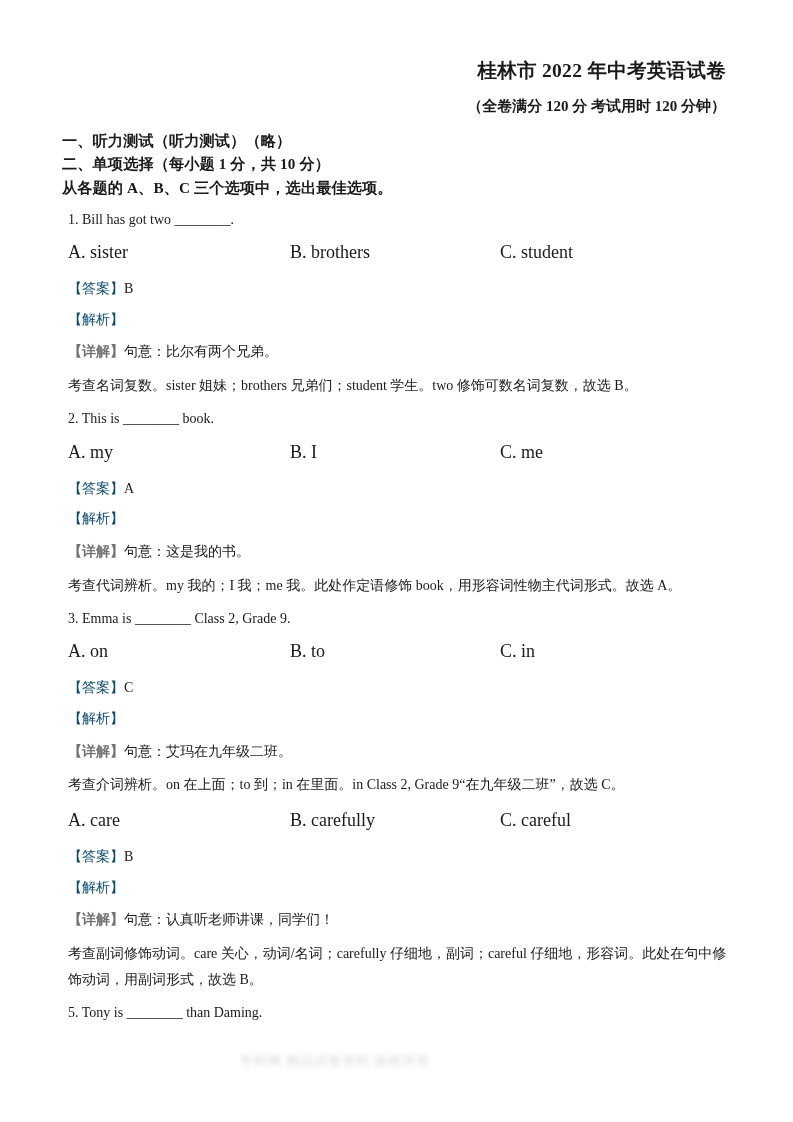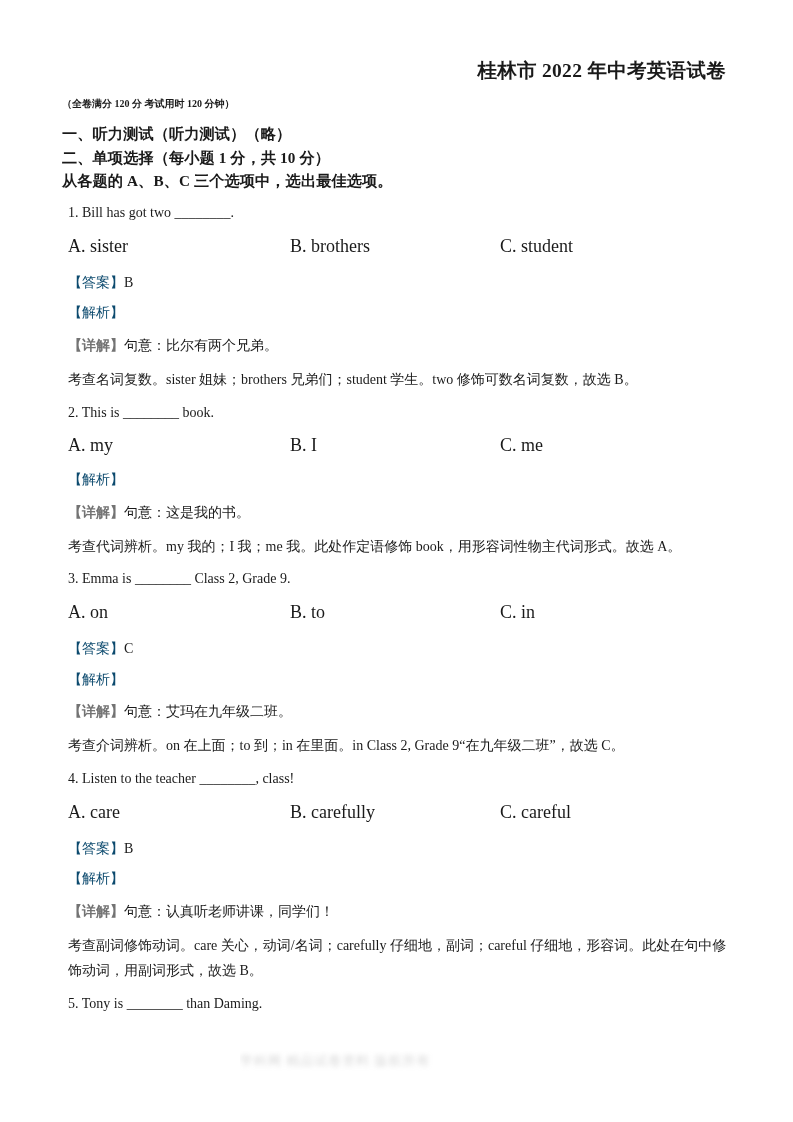--- a/index.html
+++ b/index.html
@@ -33,23 +33,23 @@
   .doc-title {
     text-align: right;
     font-weight: bold;
     font-size: 19.5px;
     letter-spacing: 0.3px;
     margin: 0 0 14px 0;
     line-height: 1.3;
     padding-right: 6px;
   }
   .doc-subtitle {
-    text-align: left;
+    text-align: right;
     font-weight: bold;
-    font-size: 10px;
+    font-size: 15px;
     margin: 0 0 12px 0;
     line-height: 1.3;
     padding-right: 6px;
   }
 
   
   .section-head {
     font-weight: bold;
     font-size: 15.2px;
     line-height: 1.55;
@@ -141,40 +141,40 @@
       <div class="expl-line">考查名词复数。sister 姐妹；brothers 兄弟们；student 学生。two 修饰可数名词复数，故选 B。</div>
     </div>
 
     <div class="q-block">
       <div class="q-stem">2. This is ________ book.</div>
       <div class="q-options">
         <span class="opt opt-a">A. my</span>
         <span class="opt opt-b">B. I</span>
         <span class="opt opt-c">C. me</span>
       </div>
+      <div class="ans-line"><span class="tagblue">【答案】</span><span>A</span></div>
       <div class="ana-line"><span class="tagblue">【解析】</span></div>
       <div class="detail-line"><span class="tagdark">【详解】</span><span>句意：这是我的书。</span></div>
       <div class="expl-line">考查代词辨析。my 我的；I 我；me 我。此处作定语修饰 book，用形容词性物主代词形式。故选 A。</div>
     </div>
 
     <div class="q-block">
       <div class="q-stem">3. Emma is ________ Class 2, Grade 9.</div>
       <div class="q-options">
         <span class="opt opt-a">A. on</span>
         <span class="opt opt-b">B. to</span>
         <span class="opt opt-c">C. in</span>
       </div>
       <div class="ans-line"><span class="tagblue">【答案】</span><span>C</span></div>
       <div class="ana-line"><span class="tagblue">【解析】</span></div>
       <div class="detail-line"><span class="tagdark">【详解】</span><span>句意：艾玛在九年级二班。</span></div>
       <div class="expl-line">考查介词辨析。on 在上面；to 到；in 在里面。in Class 2, Grade 9“在九年级二班”，故选 C。</div>
     </div>
 
     <div class="q-block">
-      <div class="q-stem">4. Listen to the teacher ________, class!</div>
       <div class="q-options">
         <span class="opt opt-a">A. care</span>
         <span class="opt opt-b">B. carefully</span>
         <span class="opt opt-c">C. careful</span>
       </div>
       <div class="ans-line"><span class="tagblue">【答案】</span><span>B</span></div>
       <div class="ana-line"><span class="tagblue">【解析】</span></div>
       <div class="detail-line"><span class="tagdark">【详解】</span><span>句意：认真听老师讲课，同学们！</span></div>
       <div class="expl-line">考查副词修饰动词。care 关心，动词/名词；carefully 仔细地，副词；careful 仔细地，形容词。此处在句中修饰动词，用副词形式，故选 B。</div>
     </div>

